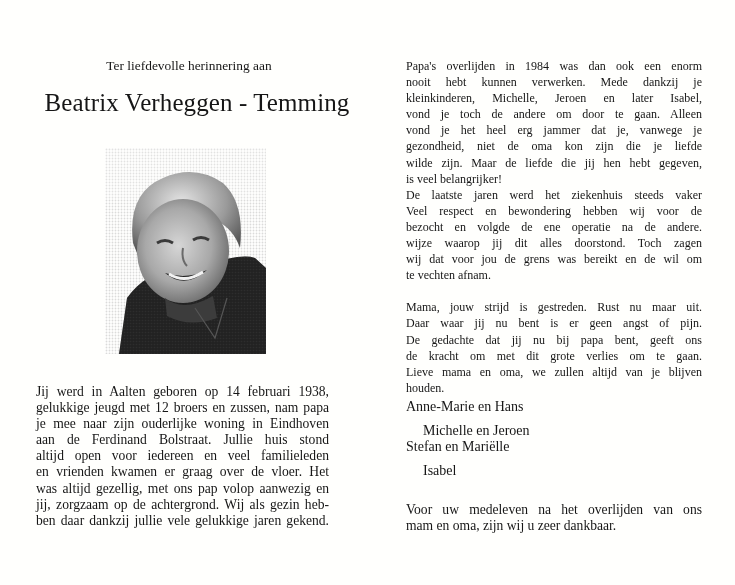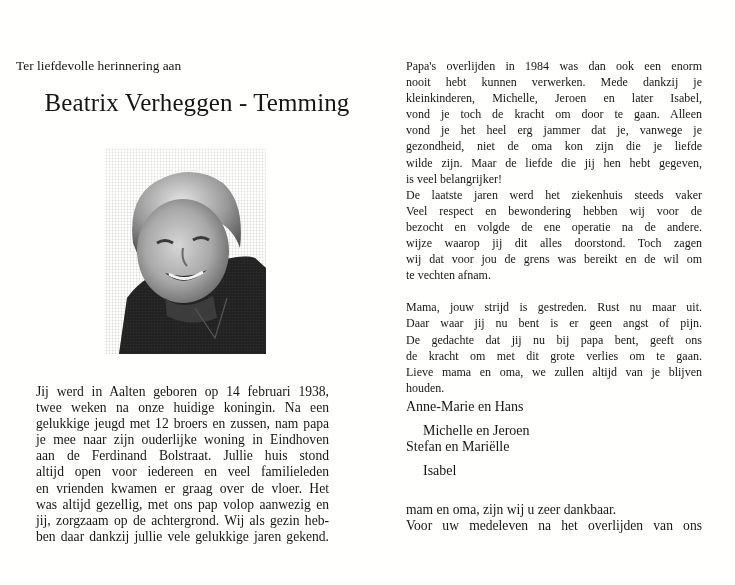--- a/index.html
+++ b/index.html
@@ -15,24 +15,24 @@
       font-family: "Liberation Serif", "DejaVu Serif", serif;
       color: #161616;
     }
     .card {
       position: absolute;
       inset: 0;
       background: #fffffd;
     }
     .intro {
       position: absolute;
-      left: 16px;
+      left: 4px;
       width: 370px;
       top: 58px;
-      text-align: left;
+      text-align: center;
       font-size: 13.4px;
       line-height: 16px;
     }
     .name {
       position: absolute;
       left: 0;
       width: 370px;
       top: 88px;
       text-align: center;
       font-size: 25px;
@@ -149,37 +149,36 @@
 
       <path d="M60 125 Q80 142 102 122 Q82 132 60 125 Z" fill="#222222"></path>
       <path d="M64 126 Q80 136 98 124" stroke="#f2f2f2" stroke-width="3" fill="none"></path>
 
       <path d="M90 160 L110 190 L122 150" stroke="#555" stroke-width="1.2" fill="none"></path>
     </svg>
   </div>
 
   <div class="para left-para">
     <span class="line">Jij werd in Aalten geboren op 14 februari 1938,</span>
-    <span class="line">twee weken na onze huidige koningin. Na een</span>
     <span class="line">gelukkige jeugd met 12 broers en zussen, nam papa</span>
     <span class="line">je mee naar zijn ouderlijke woning in Eindhoven</span>
     <span class="line">aan de Ferdinand Bolstraat. Jullie huis stond</span>
     <span class="line">altijd open voor iedereen en veel familieleden</span>
     <span class="line">en vrienden kwamen er graag over de vloer. Het</span>
     <span class="line">was altijd gezellig, met ons pap volop aanwezig en</span>
     <span class="line">jij, zorgzaam op de achtergrond. Wij als gezin heb-</span>
     <span class="line">ben daar dankzij jullie vele gelukkige  jaren gekend.</span>
   </div>
 
   <div class="right-col">
     <div class="block">
       <span class="line">Papa's overlijden in 1984 was dan ook een enorm</span>
       <span class="line">nooit hebt kunnen verwerken. Mede dankzij je</span>
       <span class="line">kleinkinderen, Michelle, Jeroen en later Isabel,</span>
-      <span class="line">vond je toch de kracht om door te gaan. Alleen</span>
+      <span class="line">vond je toch de andere om door te gaan. Alleen</span>
       <span class="line">vond je het heel erg jammer dat je, vanwege je</span>
       <span class="line">gezondheid, niet de oma kon zijn die je liefde</span>
       <span class="line">wilde zijn. Maar de liefde die jij hen hebt gegeven,</span>
       <span class="line last">is veel belangrijker!</span>
     </div>
     <div class="block">
       <span class="line">De laatste jaren werd het ziekenhuis steeds vaker</span>
       <span class="line">Veel respect en bewondering hebben wij voor de</span>
       <span class="line">bezocht en volgde de ene operatie na de andere.</span>
       <span class="line">wijze waarop jij dit alles doorstond. Toch zagen</span>
@@ -198,17 +197,17 @@
   </div>
 
   <div class="signatures">
     <div>Anne-Marie en Hans</div>
     <div class="indent">Michelle en Jeroen</div>
     <div>Stefan en Mariëlle</div>
     <div class="indent">Isabel</div>
   </div>
 
   <div class="closing">
+    <span class="line">Voor uw medeleven na het overlijden van ons</span>
     <span class="line last">mam en oma, zijn wij u zeer dankbaar.</span>
-    <span class="line">Voor uw medeleven na het overlijden van ons</span>
   </div>
 
 </div>
 
 </body></html>

